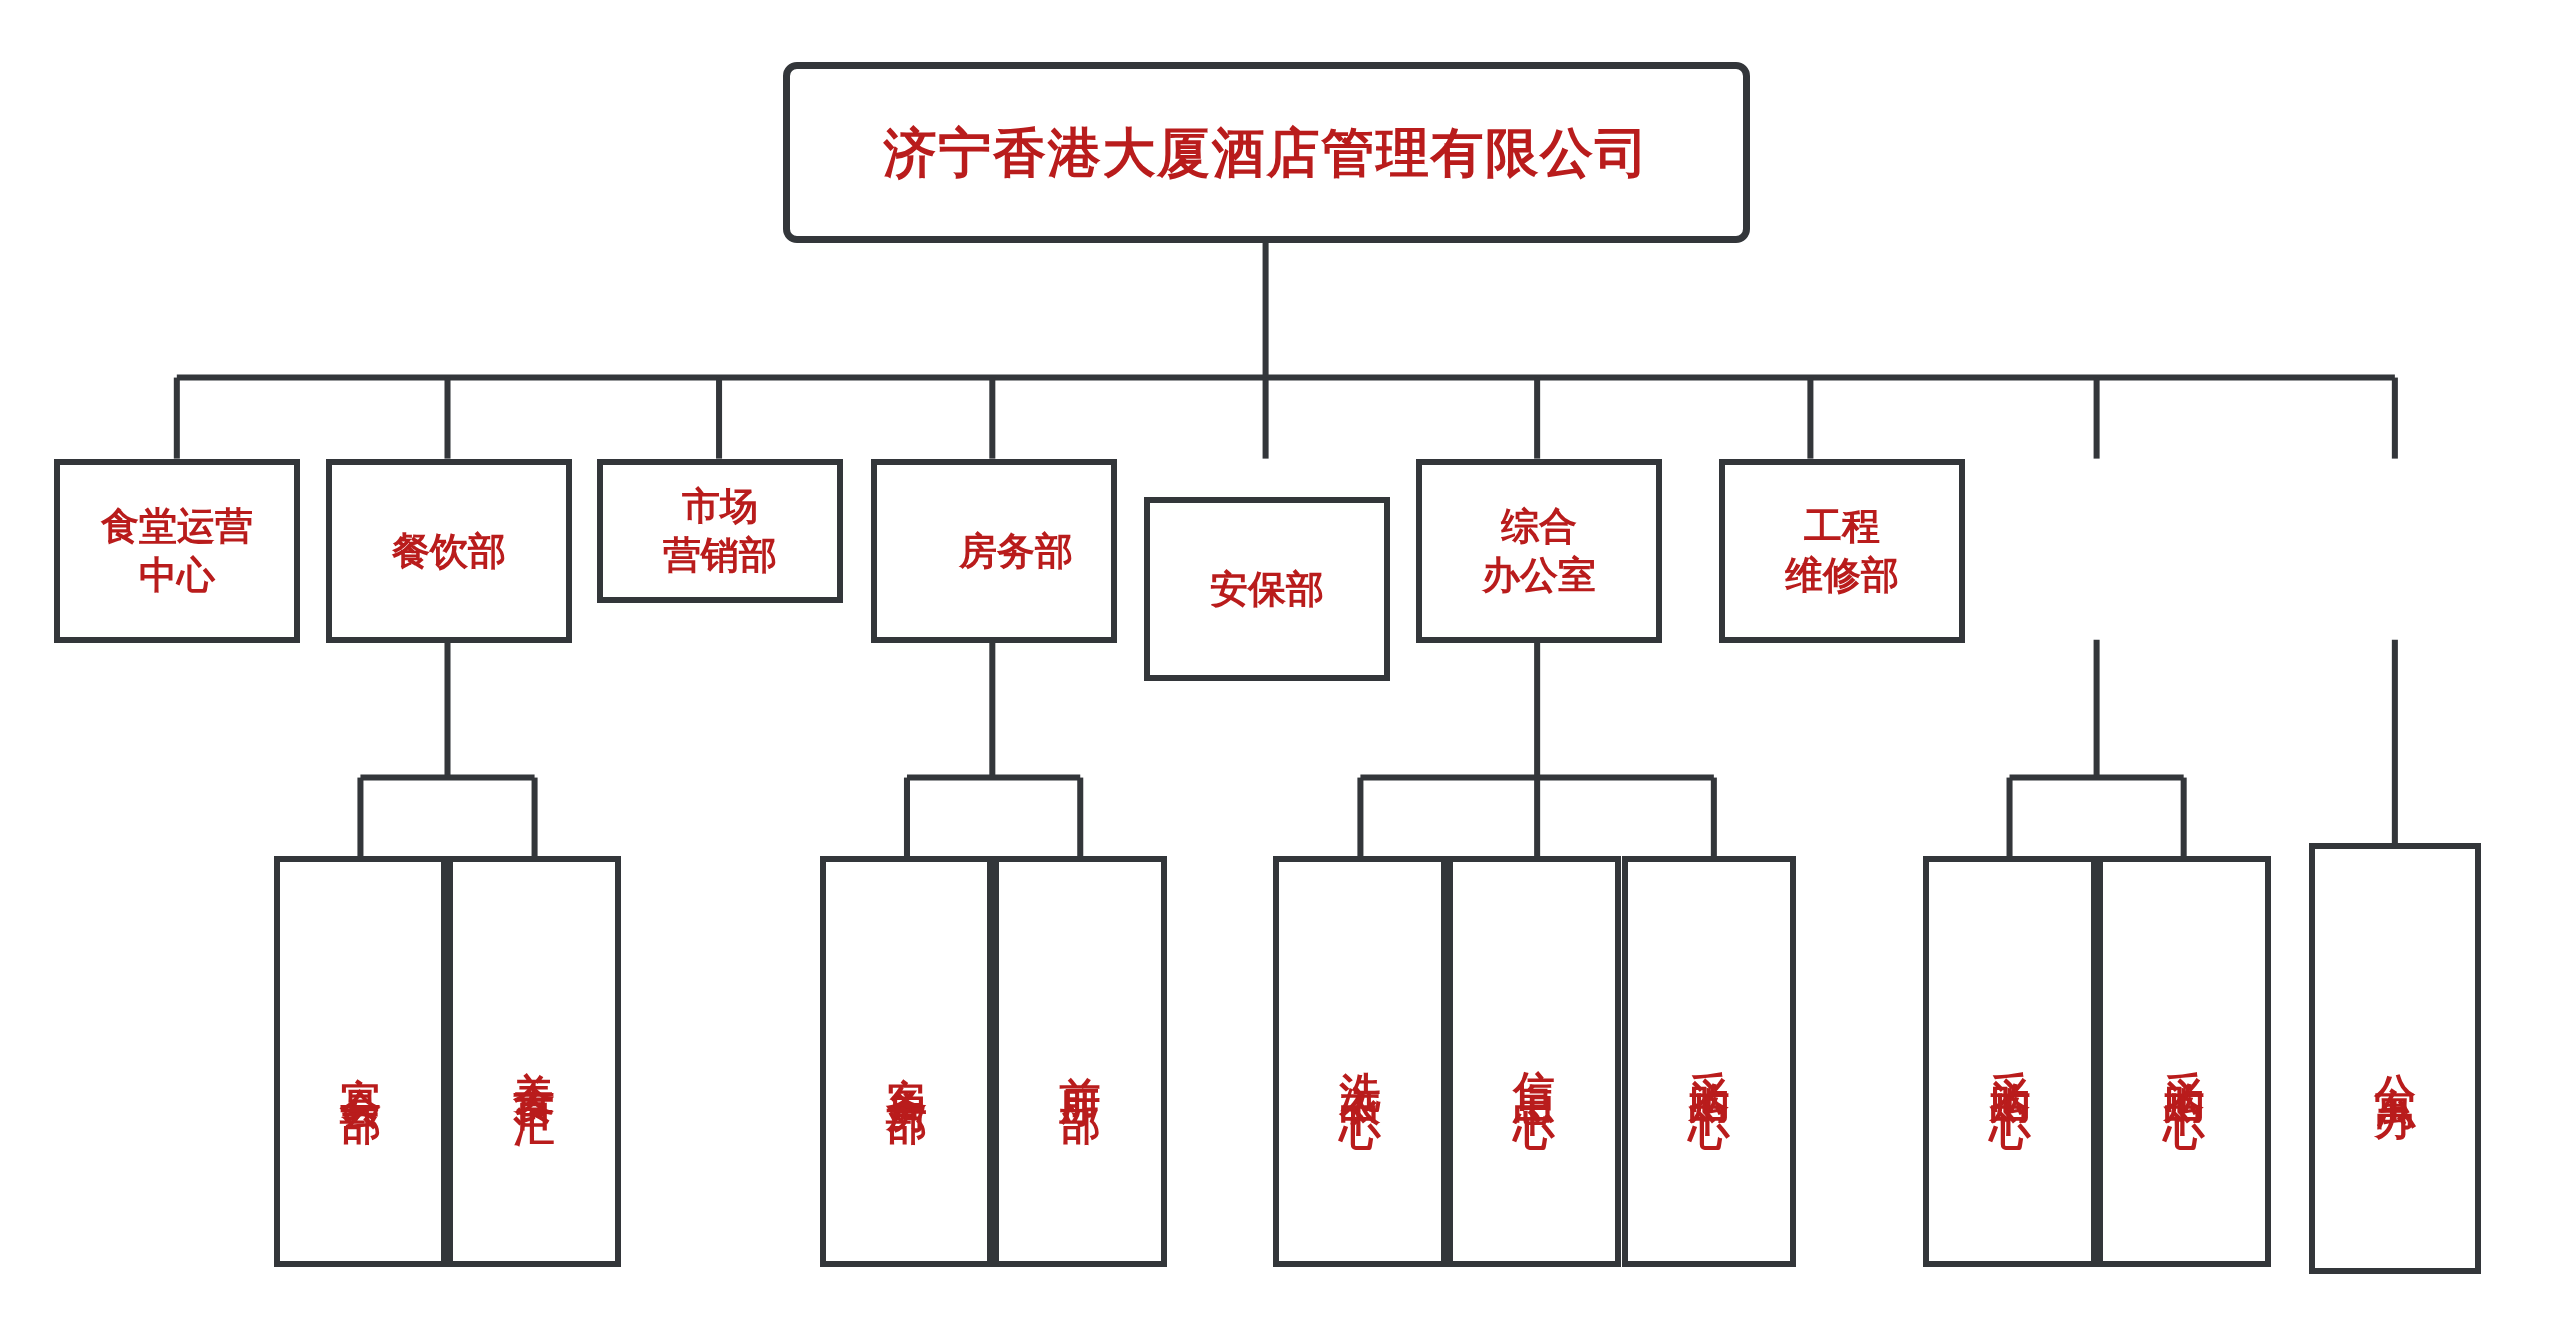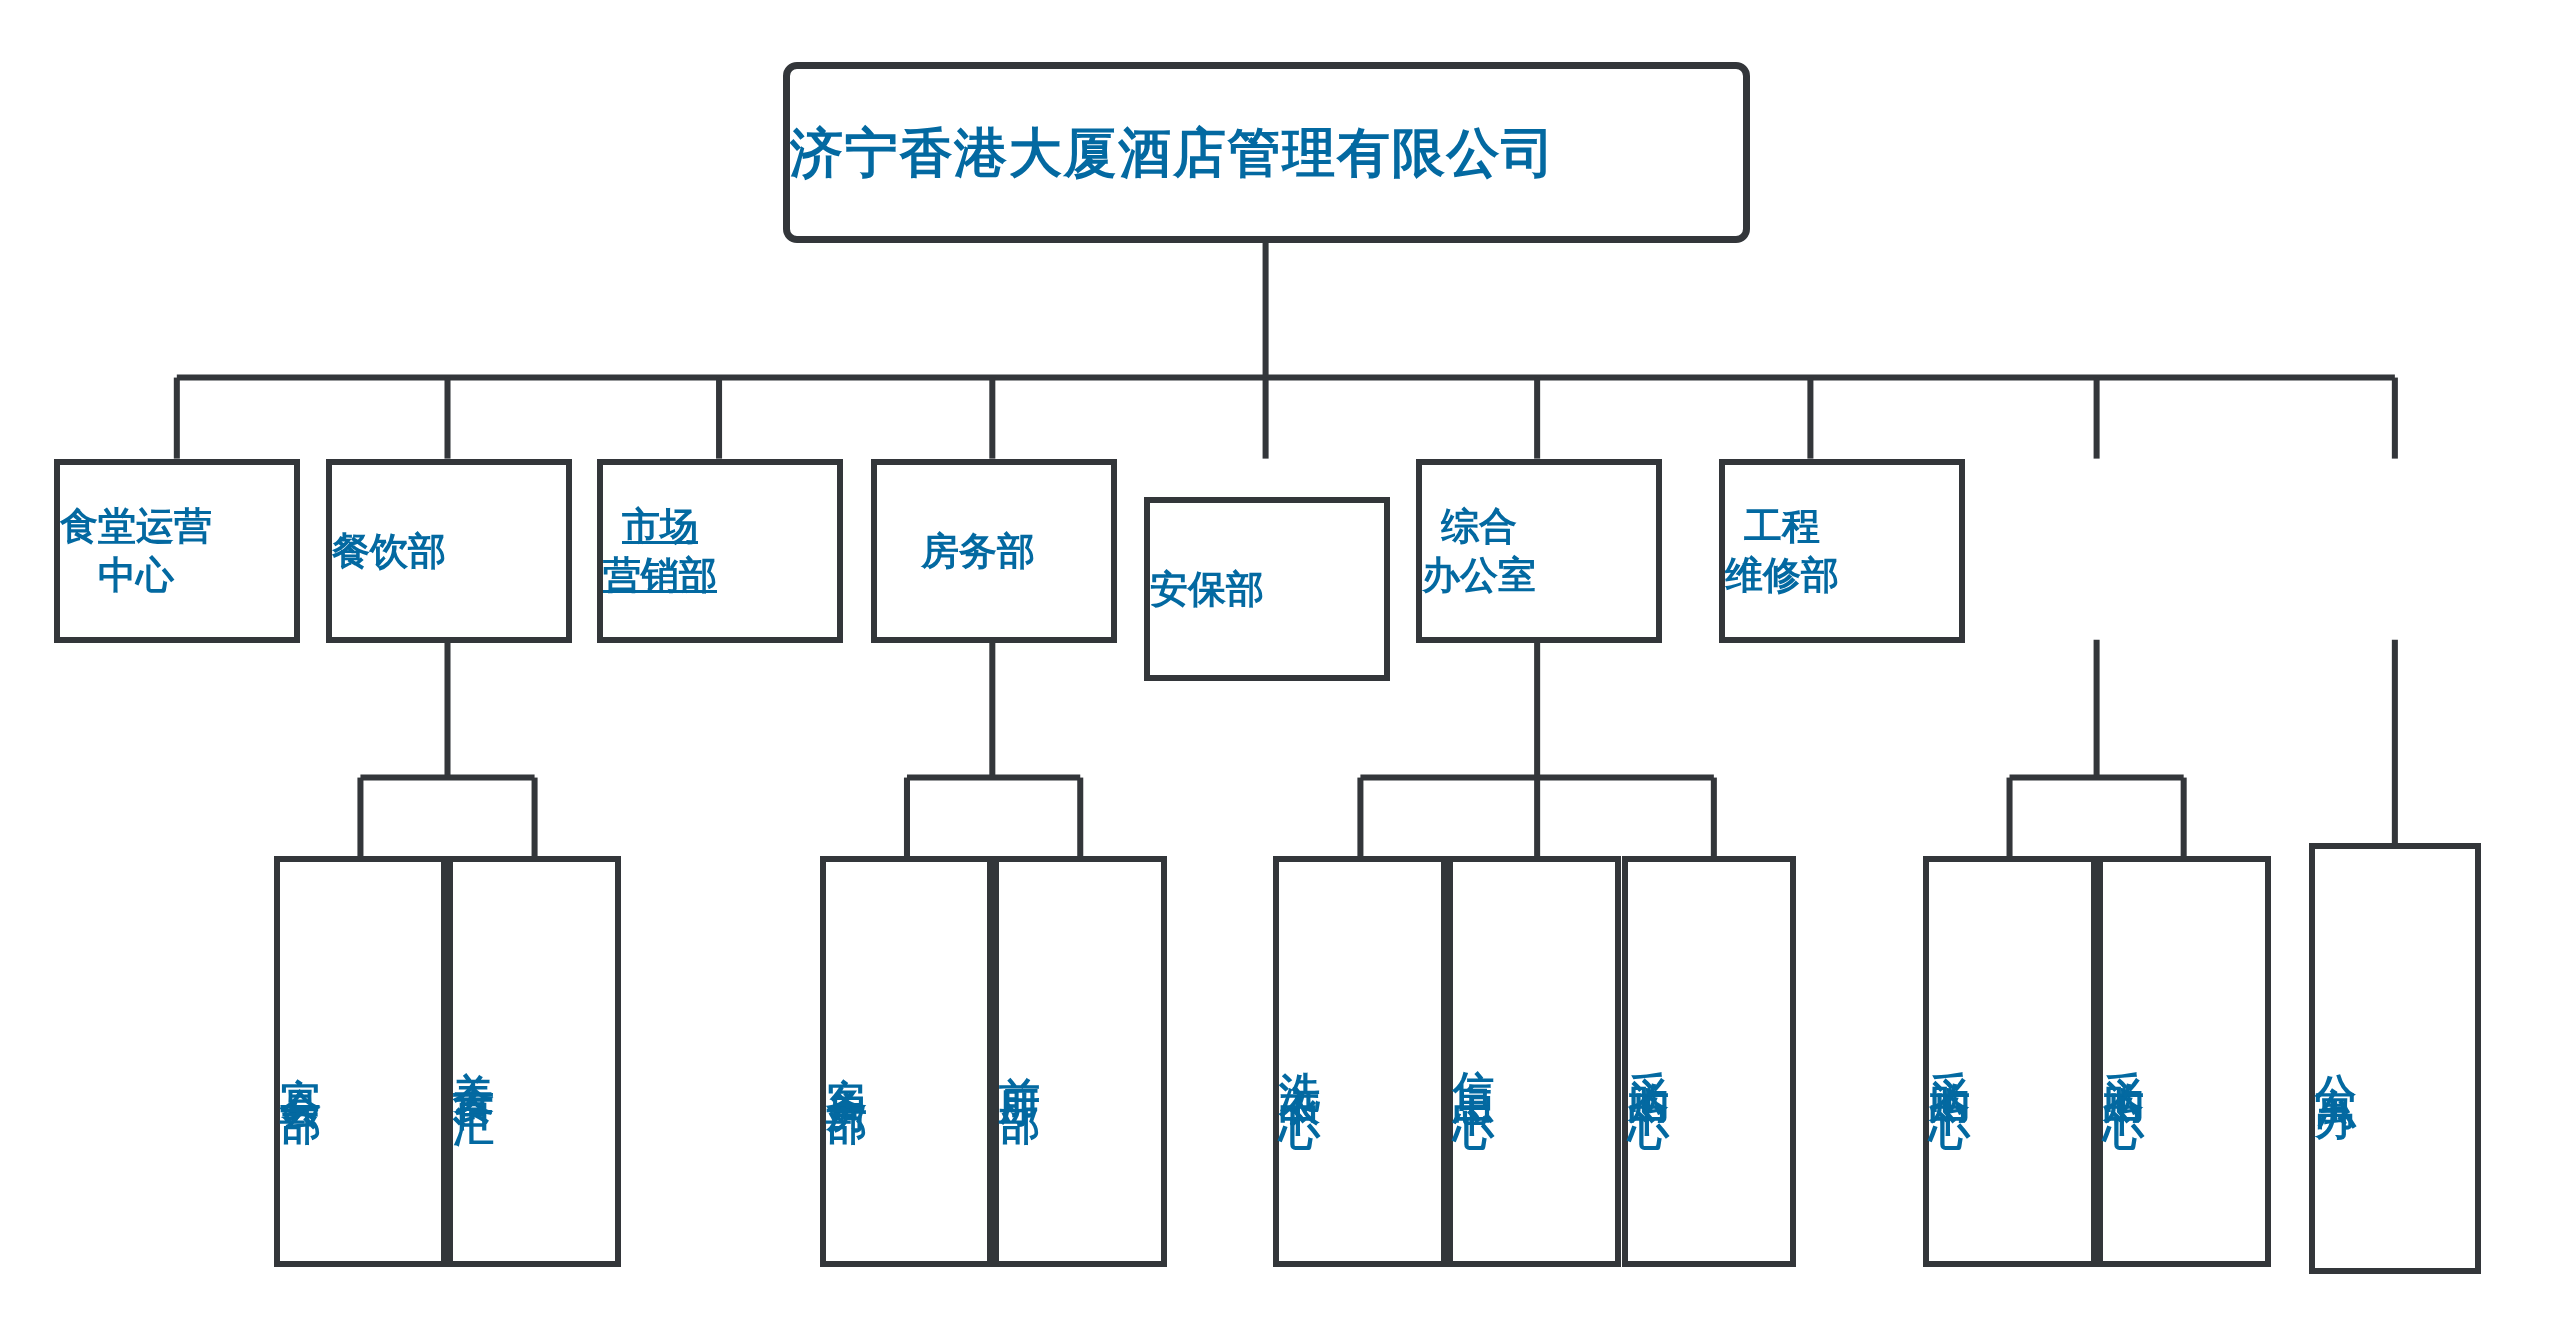--- a/index.html
+++ b/index.html
@@ -25,23 +25,23 @@
     height: 1331px;
     pointer-events: none;
   }
   .node {
     position: absolute;
     box-sizing: border-box;
     background: #ffffff;
     border: 6px solid #33363a;
     display: flex;
     align-items: center;
-    justify-content: flex-start;
+    justify-content: center;
     text-align: center;
-    color: #0369a1;
+    color: #b91c1c;
     font-weight: bold;
     line-height: 1.28;
   }
   .node.root {
     border-radius: 14px;
     border-width: 7px;
     font-size: 53px;
     letter-spacing: 1.7px;
   }
   .node.dept {
@@ -113,21 +113,21 @@
     <span class="label">济宁香港大厦酒店管理有限公司</span>
   </div>
 
   <div class="node dept" style="left:54px; top:459px; width:246px; height:184px;font-family:Liberation Serif, serif;">
     <span class="label">食堂运营
 中心</span>
   </div>
   <div class="node dept" style="left:326px; top:459px; width:246px; height:184px;">
     <span class="label">餐饮部</span>
   </div>
-  <div class="node dept" style="left:597px; top:459px; width:246px; height:184px;text-decoration:underline;">
+  <div class="node dept" style="left:597px; top:459px; width:246px; height:144px;">
     <span class="label">市场
 营销部</span>
   </div>
   <div class="node dept" style="left:871px; top:459px; width:246px; height:184px;padding-left:44px;">
     <span class="label">房务部</span>
   </div>
   <div class="node dept" style="left:1144px; top:459px; width:246px; height:184px;margin-top:38px;">
     <span class="label">安保部</span>
   </div>
   <div class="node dept" style="left:1416px; top:459px; width:246px; height:184px;">

